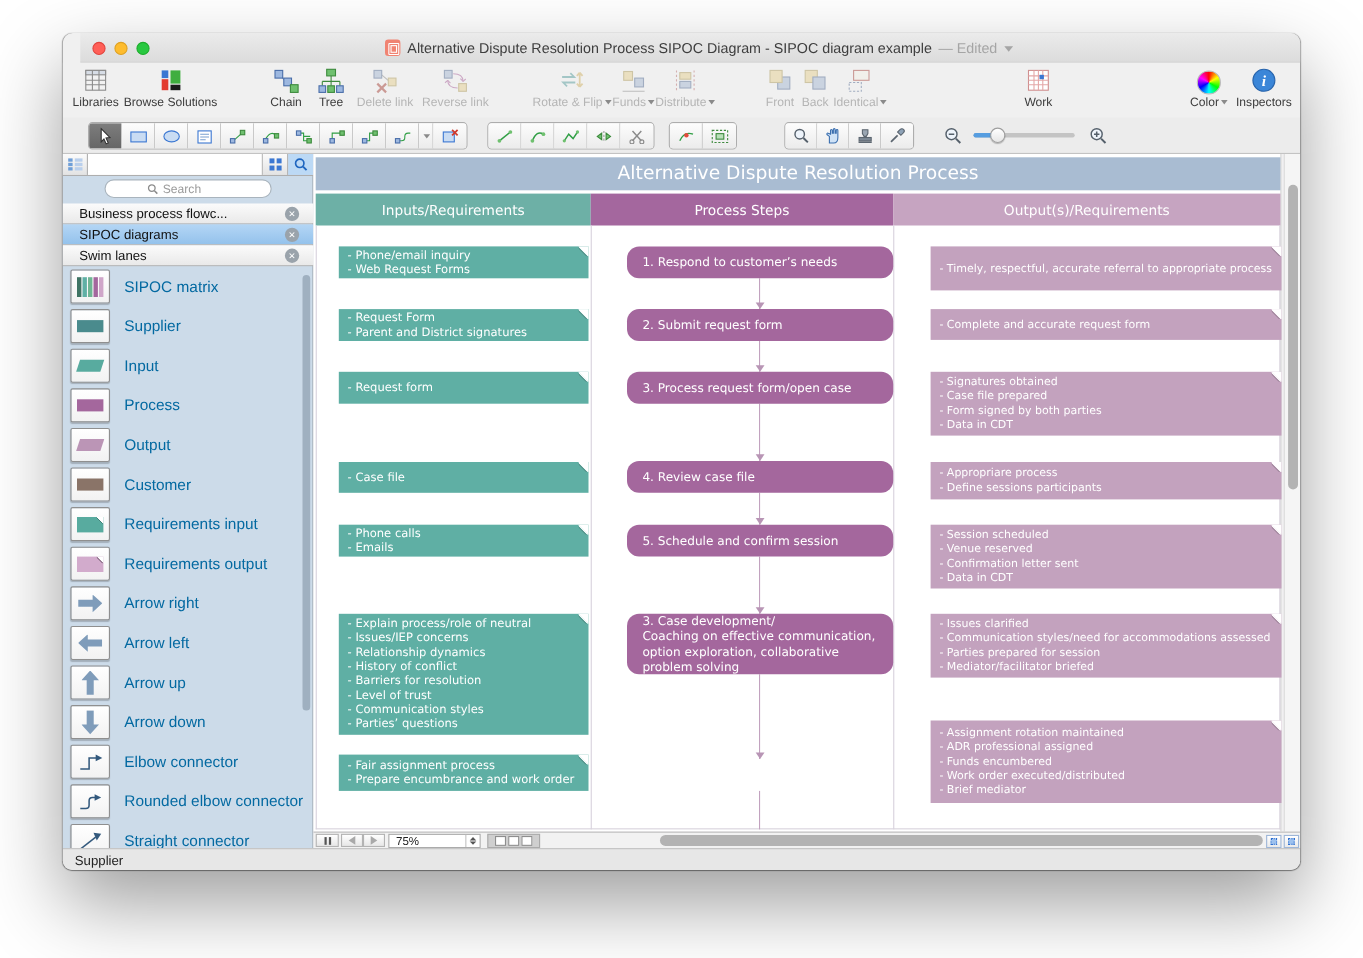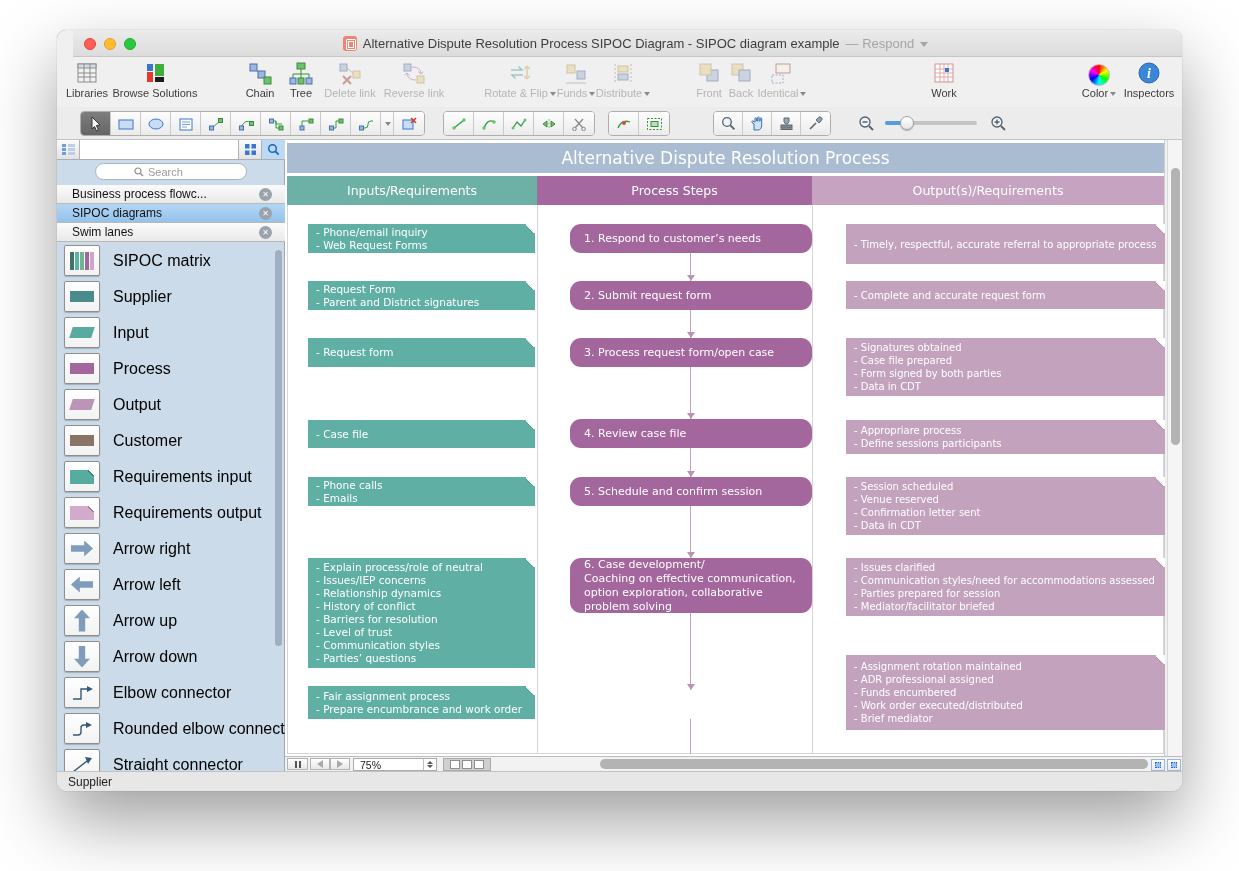--- a/index.html
+++ b/index.html
@@ -77,21 +77,21 @@
   .lib-label { font-size:12px; color:#111; margin-left:15px; flex:1; white-space:nowrap; overflow:hidden; }
   .close-icon { width:13px; height:13px; border-radius:50%; background:#9aa3ab; margin-right:13px;
     color:#fff; font-size:8px; line-height:13px; text-align:center; }
   .close-icon::before { content:"\2715"; }
 
   .sb-list { position:absolute; left:0; top:102px; width:228px; height:529px; overflow:hidden; }
   .shape-row { position:absolute; left:0; width:228px; height:36px; }
   .thumb { position:absolute; left:7px; top:2px; width:36px; height:31px; background:linear-gradient(#ffffff,#f2f2f2);
     border:1px solid #8f8f8f; border-radius:2px; box-shadow:0 1px 1px rgba(0,0,0,.2);
     display:flex; align-items:center; justify-content:center; }
-  .shape-label { position:absolute; left:56px; top:9px; font-size:16px; color:#000000; white-space:nowrap; }
+  .shape-label { position:absolute; left:56px; top:9px; font-size:14px; color:#0369a1; white-space:nowrap; }
   .th-rect { width:24px; height:11px; }
   .th-para { width:22px; height:11px; transform:skewX(-18deg); }
   .th-fold { width:24px; height:14px; position:relative; }
   .th-fold::after { content:""; position:absolute; top:0; right:0; width:6px; height:6px;
     background:linear-gradient(225deg,#fff 0 49%, rgba(0,0,0,.25) 49% 60%, transparent 60%); }
   .th-sipoc { display:flex; gap:1px; height:18px; align-items:flex-end; }
   .th-sipoc span { width:4px; height:18px; display:block; }
   .th-arrow { background:#7f9cba; }
   .sb-scroll { position:absolute; right:2px; top:8px; width:7px; height:396px; border-radius:4px; background:#9fb0c0; }
 
@@ -160,21 +160,21 @@
 
   <div class="titlebar">
     <div class="traffic">
       <span class="tl-red"></span>
       <span class="tl-yellow"></span>
       <span class="tl-green"></span>
     </div>
     <div class="title-wrap">
       <span class="doc-icon"></span>
       <span class="win-title">Alternative Dispute Resolution Process SIPOC Diagram - SIPOC diagram example</span>
-      <span class="win-edited">— Respond</span>
+      <span class="win-edited">— Edited</span>
       <span class="edited-caret"></span>
     </div>
   </div>
 
   <div class="toolbar1">
     <div class="tbtn" style="left:4px;width:52px">
       <span class="ticon">
         <svg width="26" height="25" viewBox="0 0 26 25">
               <rect x="4" y="3" width="18" height="18" fill="#f2f2f2" stroke="#8c8c8c"></rect>
               <rect x="4" y="3" width="18" height="4" fill="#d7dde6" stroke="#8c8c8c"></rect>
@@ -726,21 +726,21 @@
         <div class="dbox stepbox" style="top:198px;height:29px">
               <span class="btext">3. Process request form/open case</span>
             </div>
         <div class="dbox stepbox" style="top:279px;height:29px">
               <span class="btext">4. Review case file</span>
             </div>
         <div class="dbox stepbox" style="top:337px;height:29px">
               <span class="btext">5. Schedule and confirm session</span>
             </div>
         <div class="dbox stepbox" style="top:418px;height:55px">
-              <span class="btext">6. Case development/
+              <span class="btext">3. Case development/
 Coaching on effective communication, option exploration, collaborative problem solving</span>
             </div>
 
         <div class="dbox outbox" style="top:84px;height:40px">
               <span class="btext">- Timely, respectful, accurate referral to appropriate process</span>
               <i class="fold"></i>
             </div>
         <div class="dbox outbox" style="top:141px;height:28px">
               <span class="btext">- Complete and accurate request form</span>
               <i class="fold"></i>

